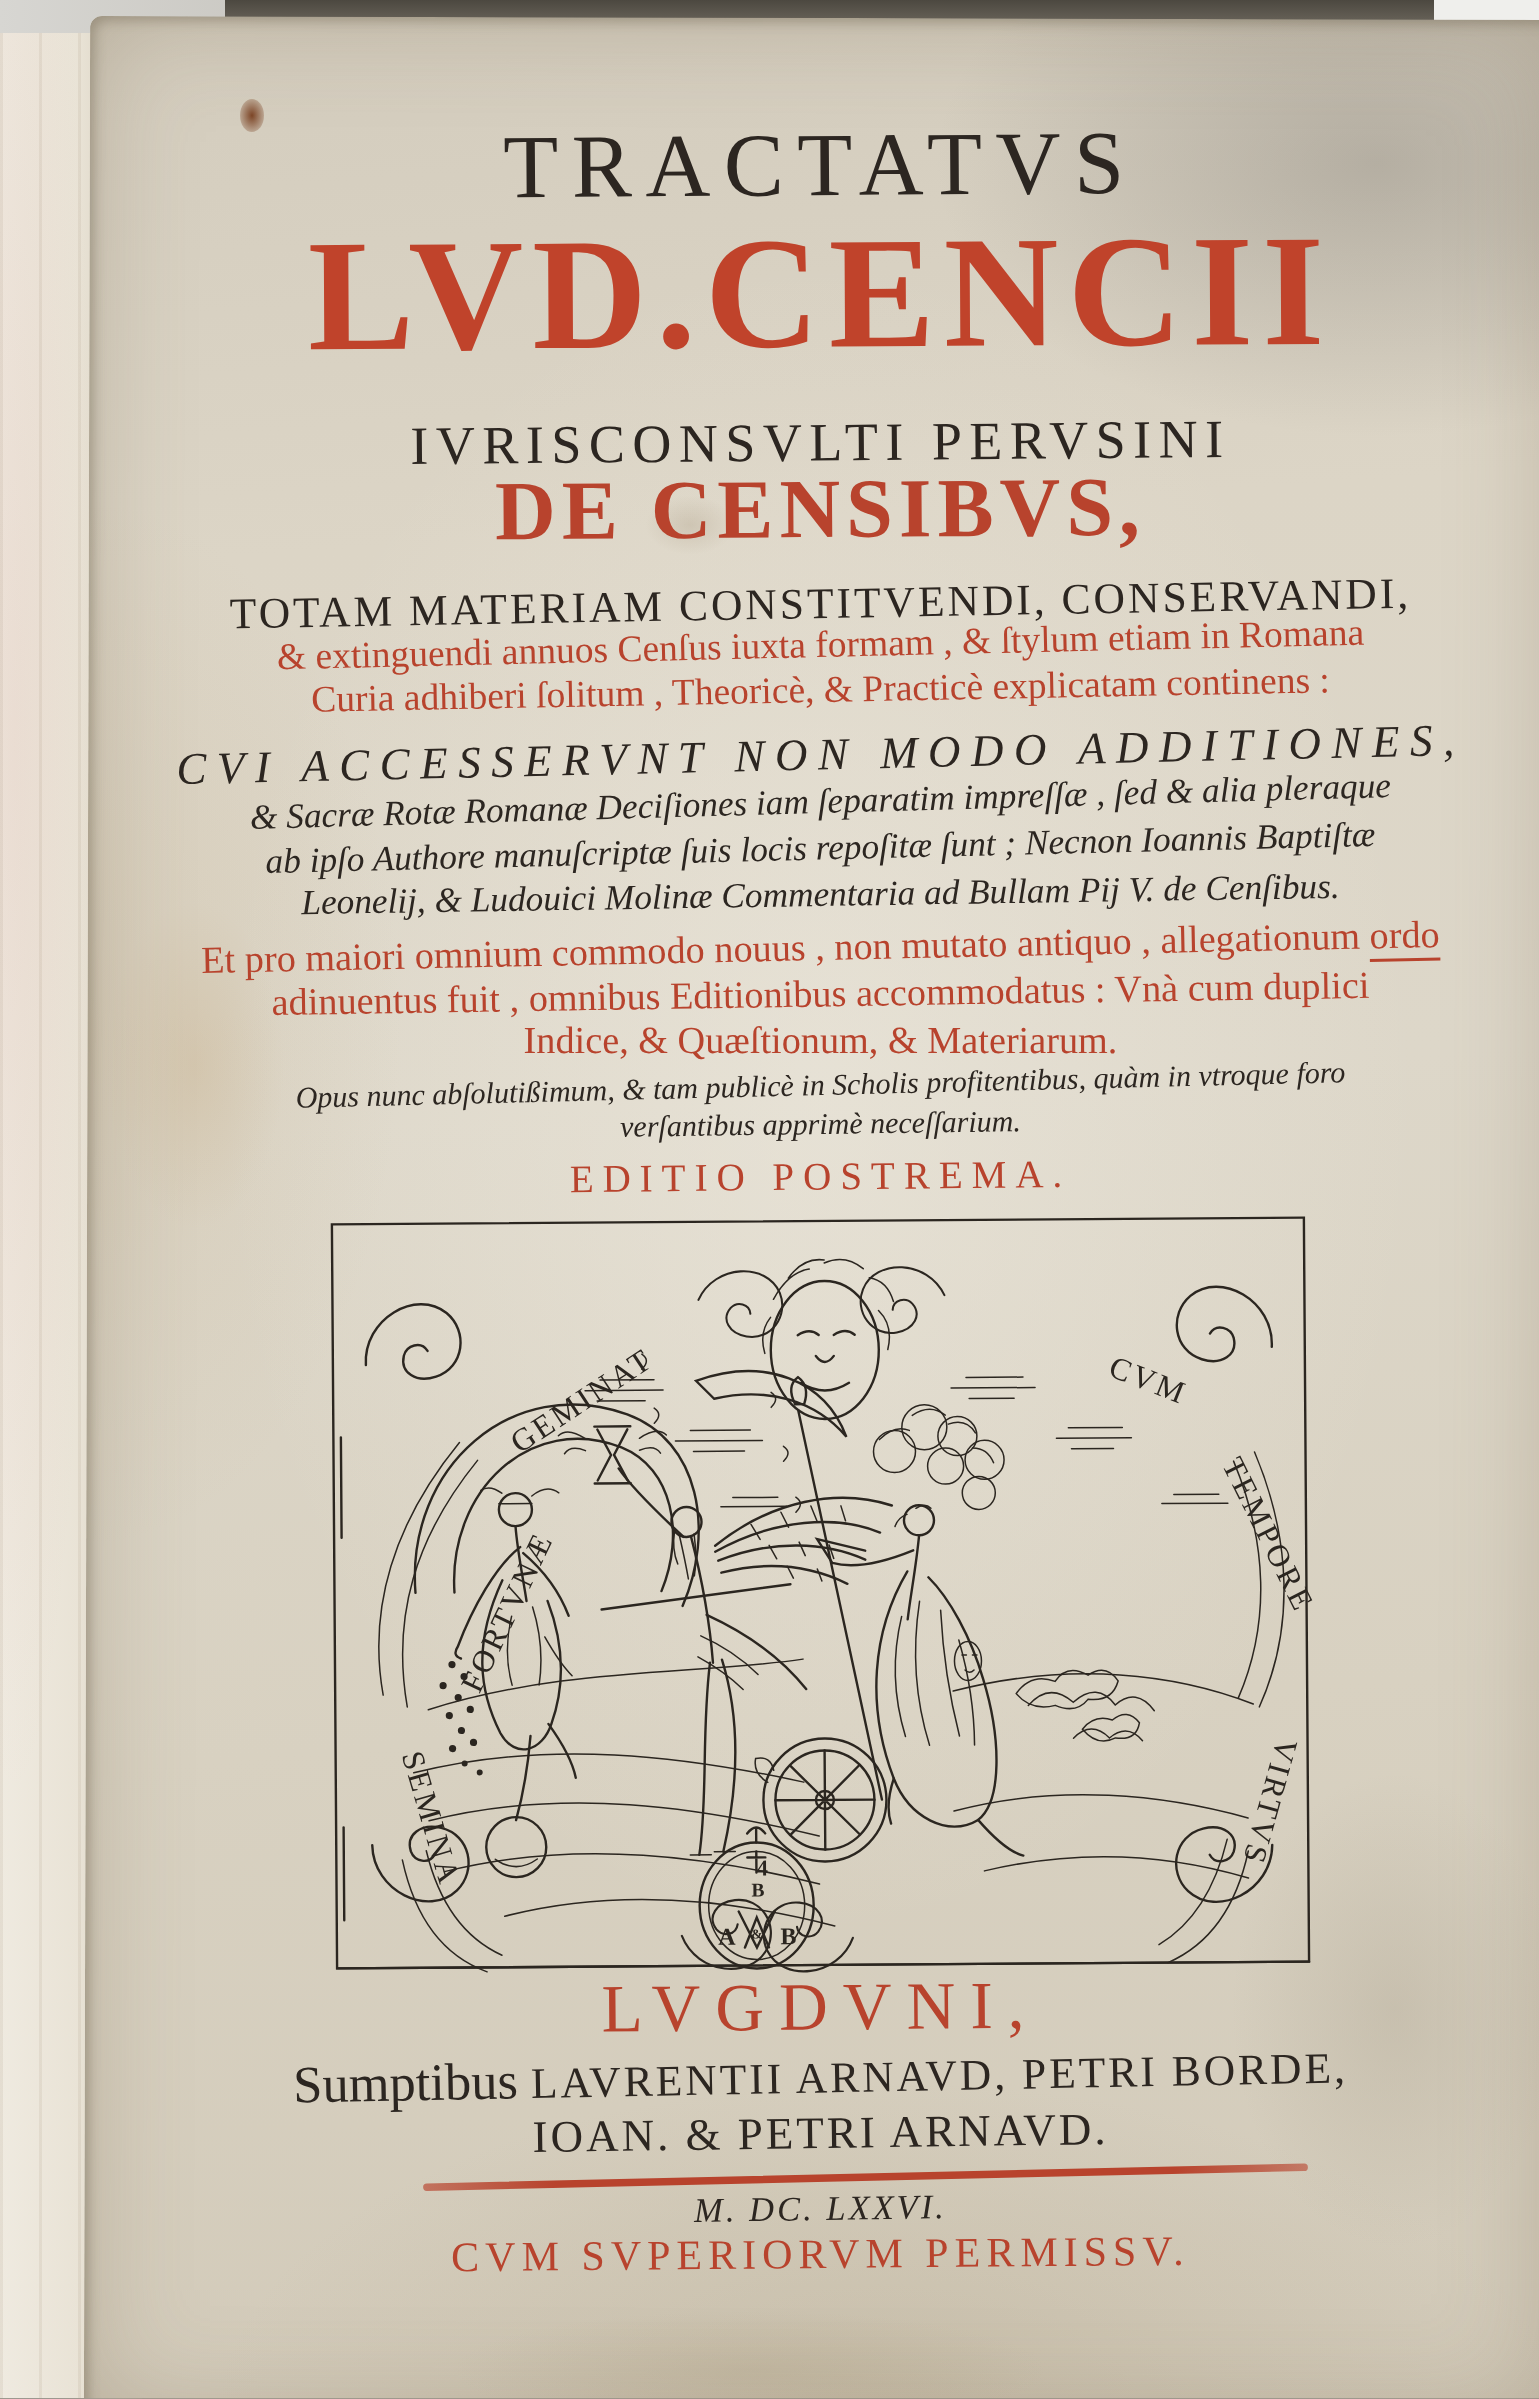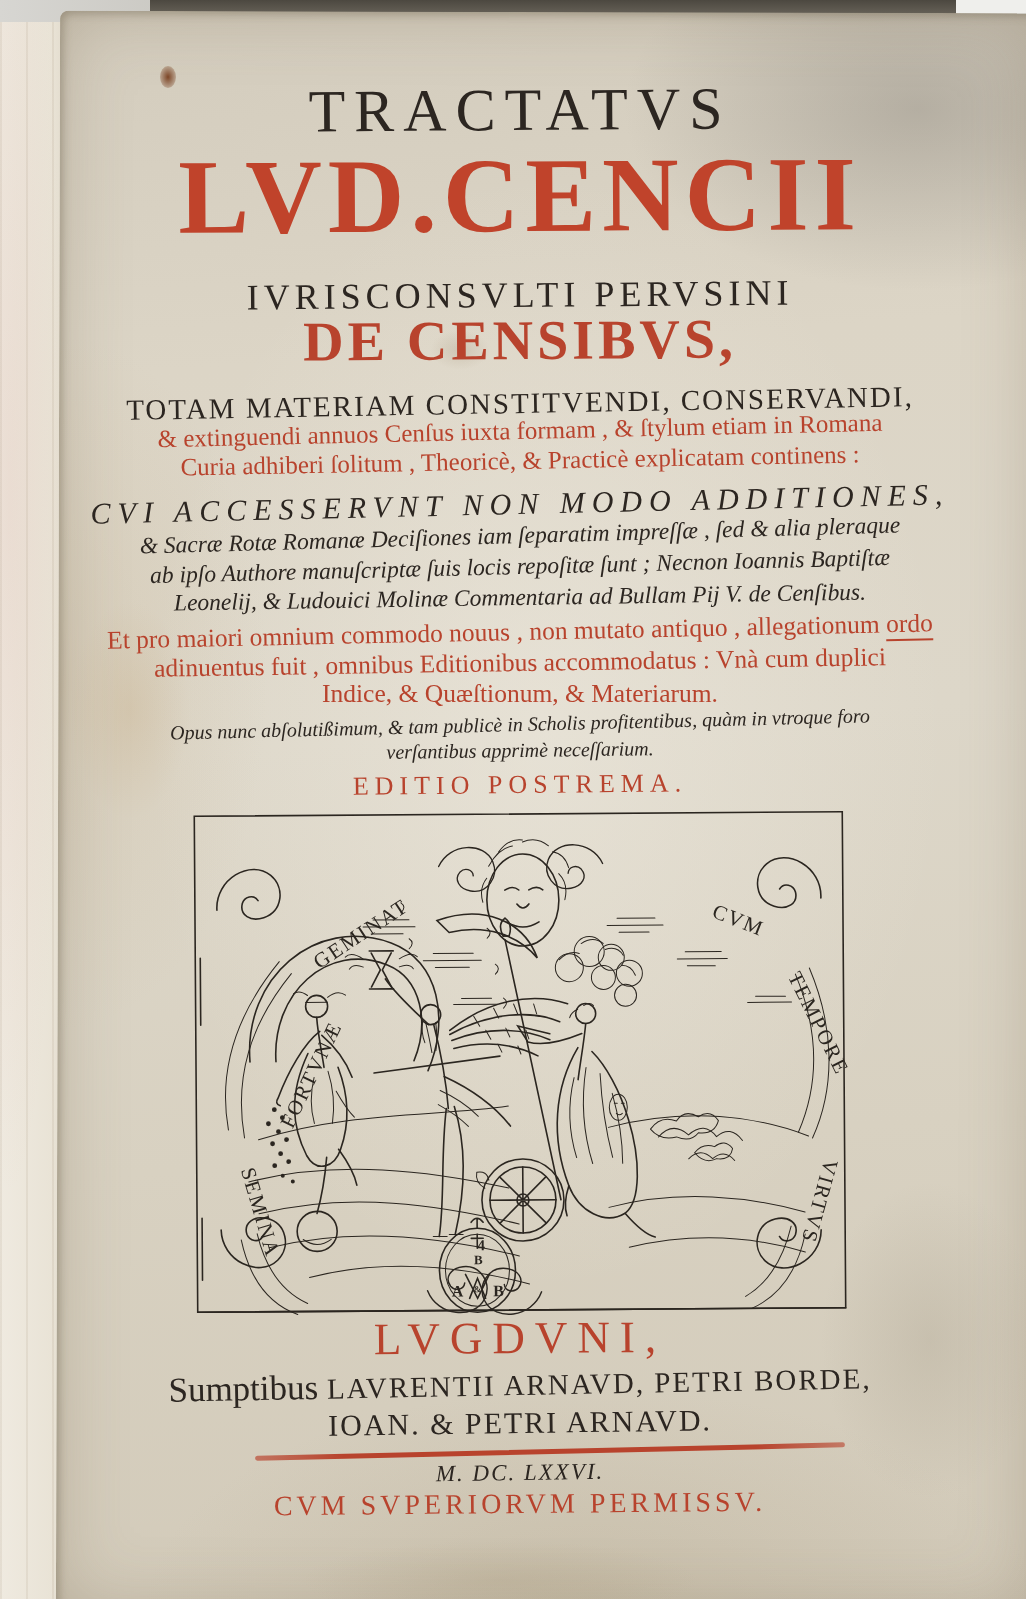--- a/index.html
+++ b/index.html
@@ -35,21 +35,21 @@
       linear-gradient(176deg,#d3ccbd 0%,#dcd5c6 22%,#ddd7c9 45%,#d8d1c1 70%,#d2cab9 100%);
     box-shadow:inset 0 0 70px rgba(110,95,70,.28), inset 3px 3px 8px rgba(90,80,60,.35);
   }
   .stain{position:absolute;border-radius:50%;}
   .s1{left:160px;top:66px;width:16px;height:22px;background:radial-gradient(#7c4526,rgba(124,69,38,0));}
   .s2{left:70px;top:600px;width:120px;height:220px;background:radial-gradient(rgba(196,170,130,.28),rgba(196,170,130,0) 70%);}
   .s3{left:430px;top:330px;width:60px;height:40px;background:radial-gradient(rgba(140,120,90,.20),rgba(140,120,90,0) 70%);}
   .s4{left:820px;top:1180px;width:220px;height:320px;background:radial-gradient(rgba(150,140,120,.22),rgba(150,140,120,0) 70%);}
   .s5{left:300px;top:1540px;width:400px;height:80px;background:radial-gradient(rgba(170,155,125,.25),rgba(170,155,125,0) 70%);}
 
-  .content{position:absolute;inset:0;}
+  .content{position:absolute;inset:0;margin-left:27px;}
   .line{position:absolute;left:30px;width:980px;text-align:center;white-space:nowrap;line-height:1;}
   .black{color:#2c2621;}
   .red{color:#b8432d;}
   .it{font-style:italic;}
   .t-tractatus{top:80px;font-size:60px;letter-spacing:9px;transform:rotate(-.4deg);}
   .t-cencii{top:143px;font-size:106px;letter-spacing:6px;font-weight:bold;color:#c0432b;transform:rotate(-.3deg);}
   .t-iuris{top:277px;font-size:36px;letter-spacing:5px;transform:rotate(-.5deg);}
   .t-decens{top:312px;font-size:56px;letter-spacing:4px;font-weight:bold;transform:rotate(-.4deg);}
   .t-totam{top:389px;font-size:29px;letter-spacing:2px;transform:rotate(-1deg);}
   .t-red1{top:418px;font-size:25px;transform:rotate(-1.3deg);}

